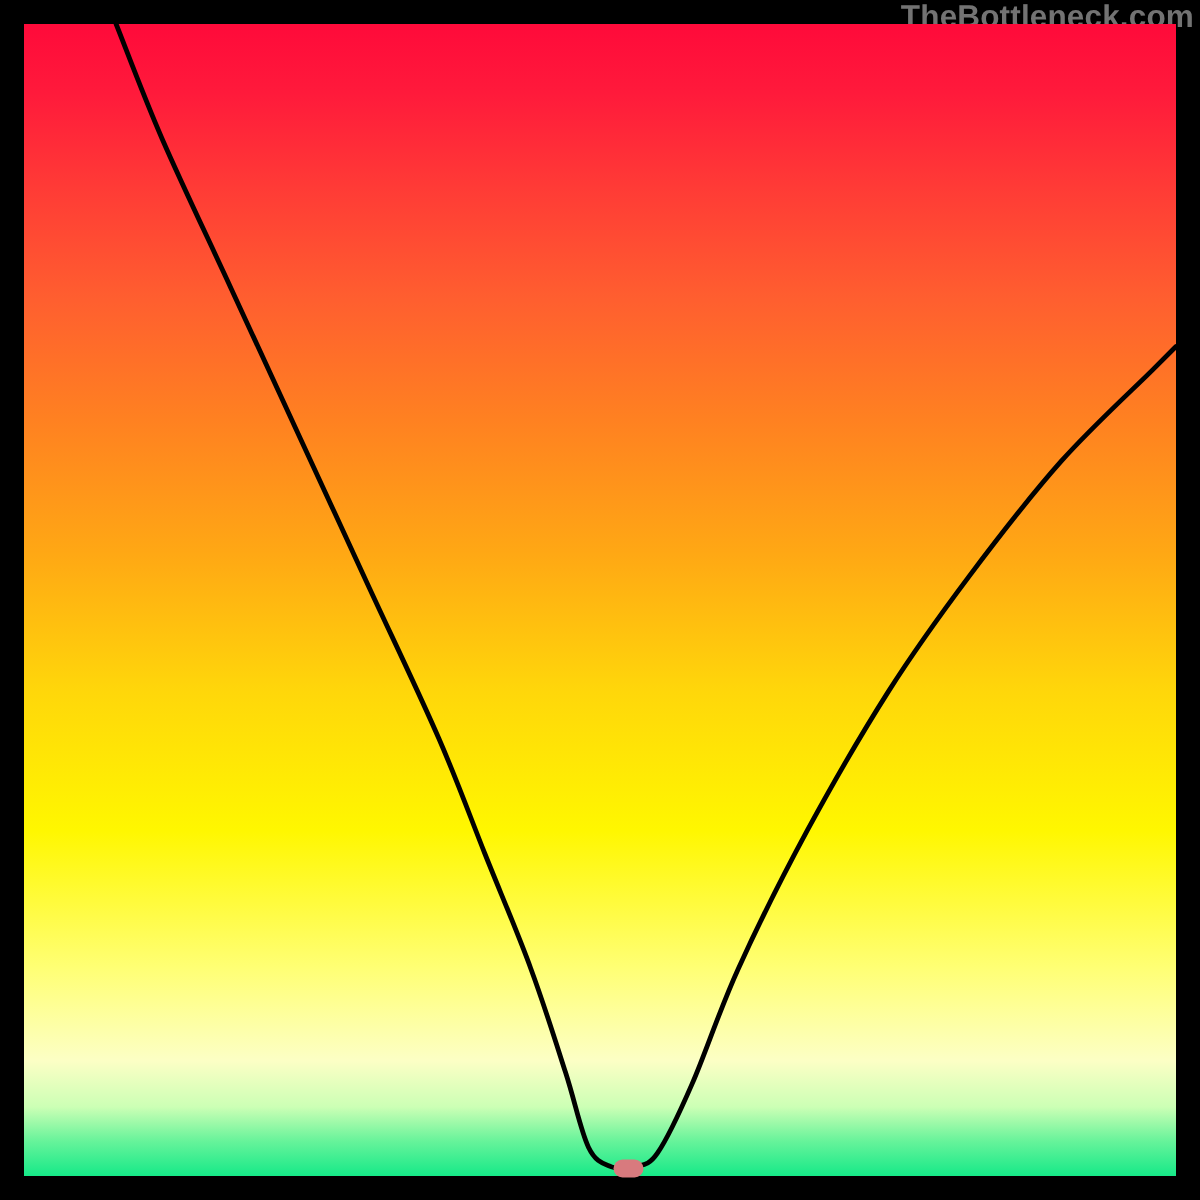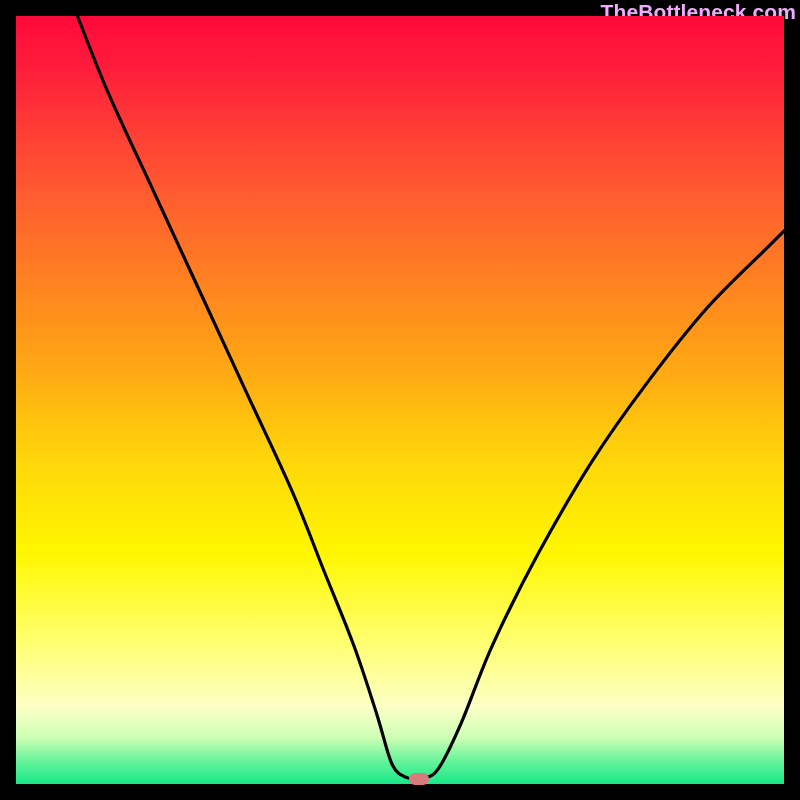--- a/index.html
+++ b/index.html
@@ -54,21 +54,21 @@
     background: #d87a7e;
     transform: translate(-50%, -50%);
   }
   .watermark {
     position: absolute;
     top: 0;
     right: 4px;
     font-family: Arial, Helvetica, sans-serif;
     font-size: 21px;
     font-weight: 600;
-    color: #f0abfc;
+    color: #737373;
     letter-spacing: 0.1px;
   }
 </style>
 </head>
 <body>
 
 <div class="stage">
   <div class="watermark">TheBottleneck.com</div>
   <div class="plot">
     <svg class="curve" viewBox="0 0 768 768" preserveAspectRatio="none">

